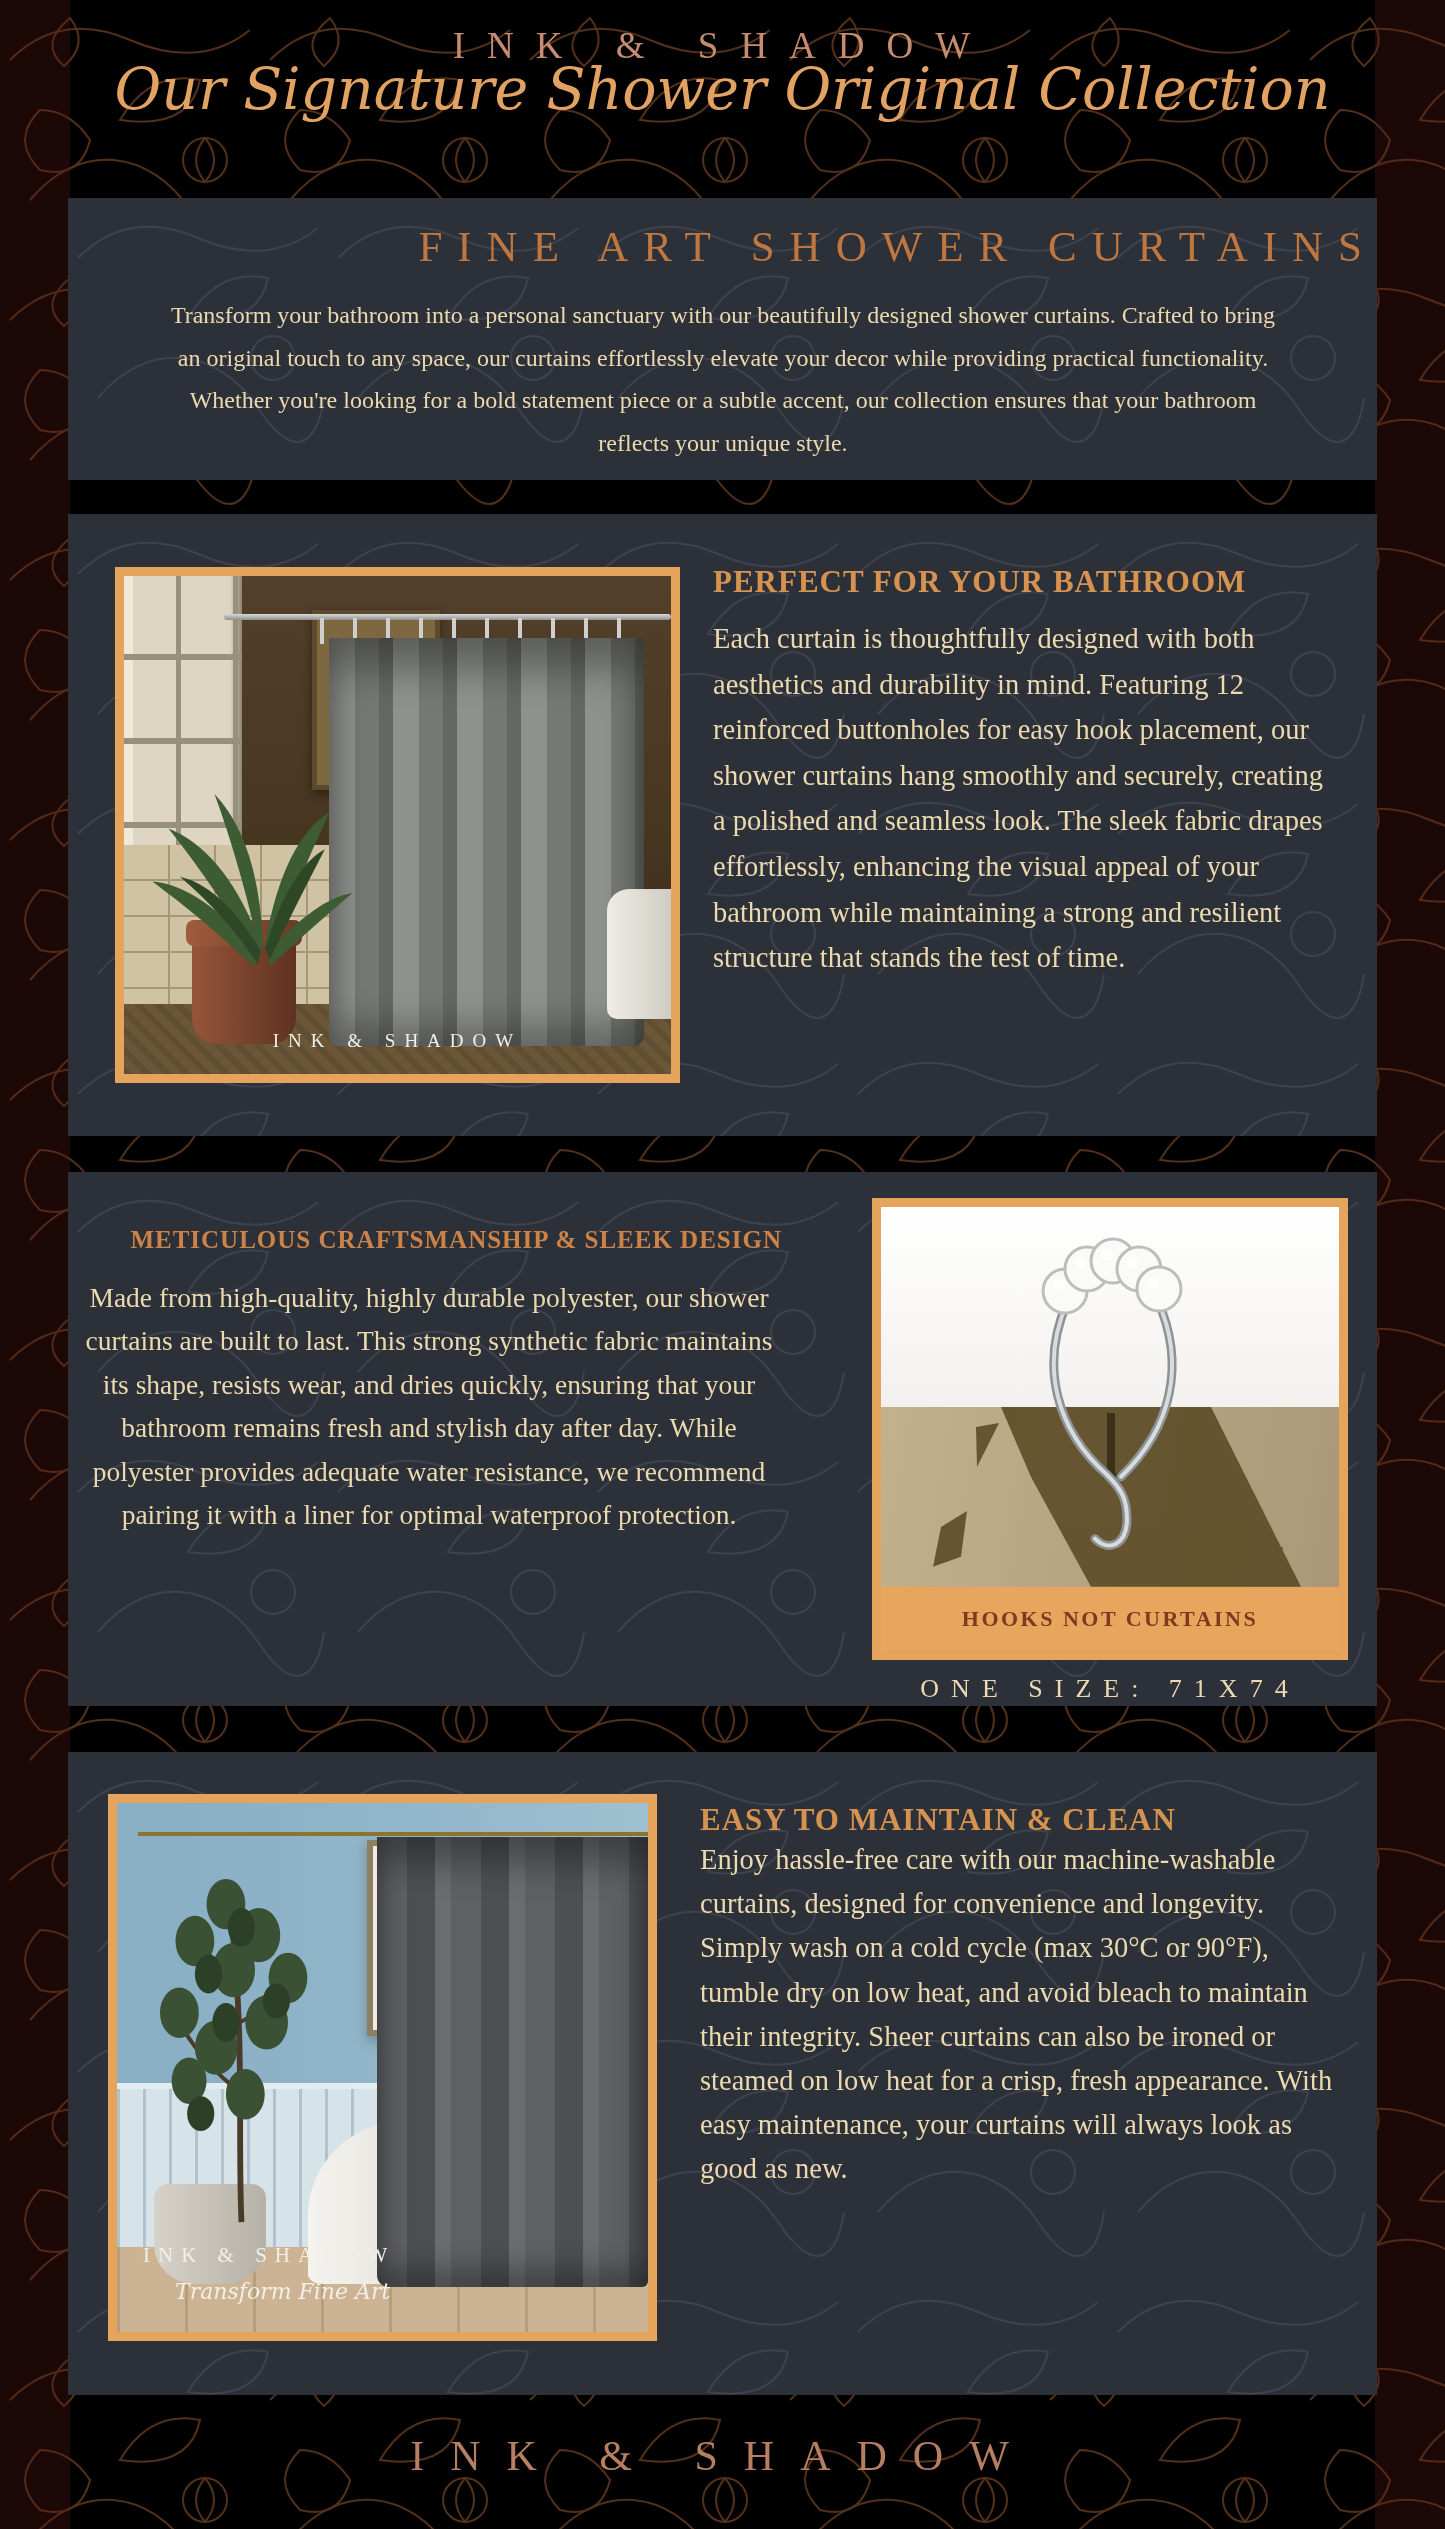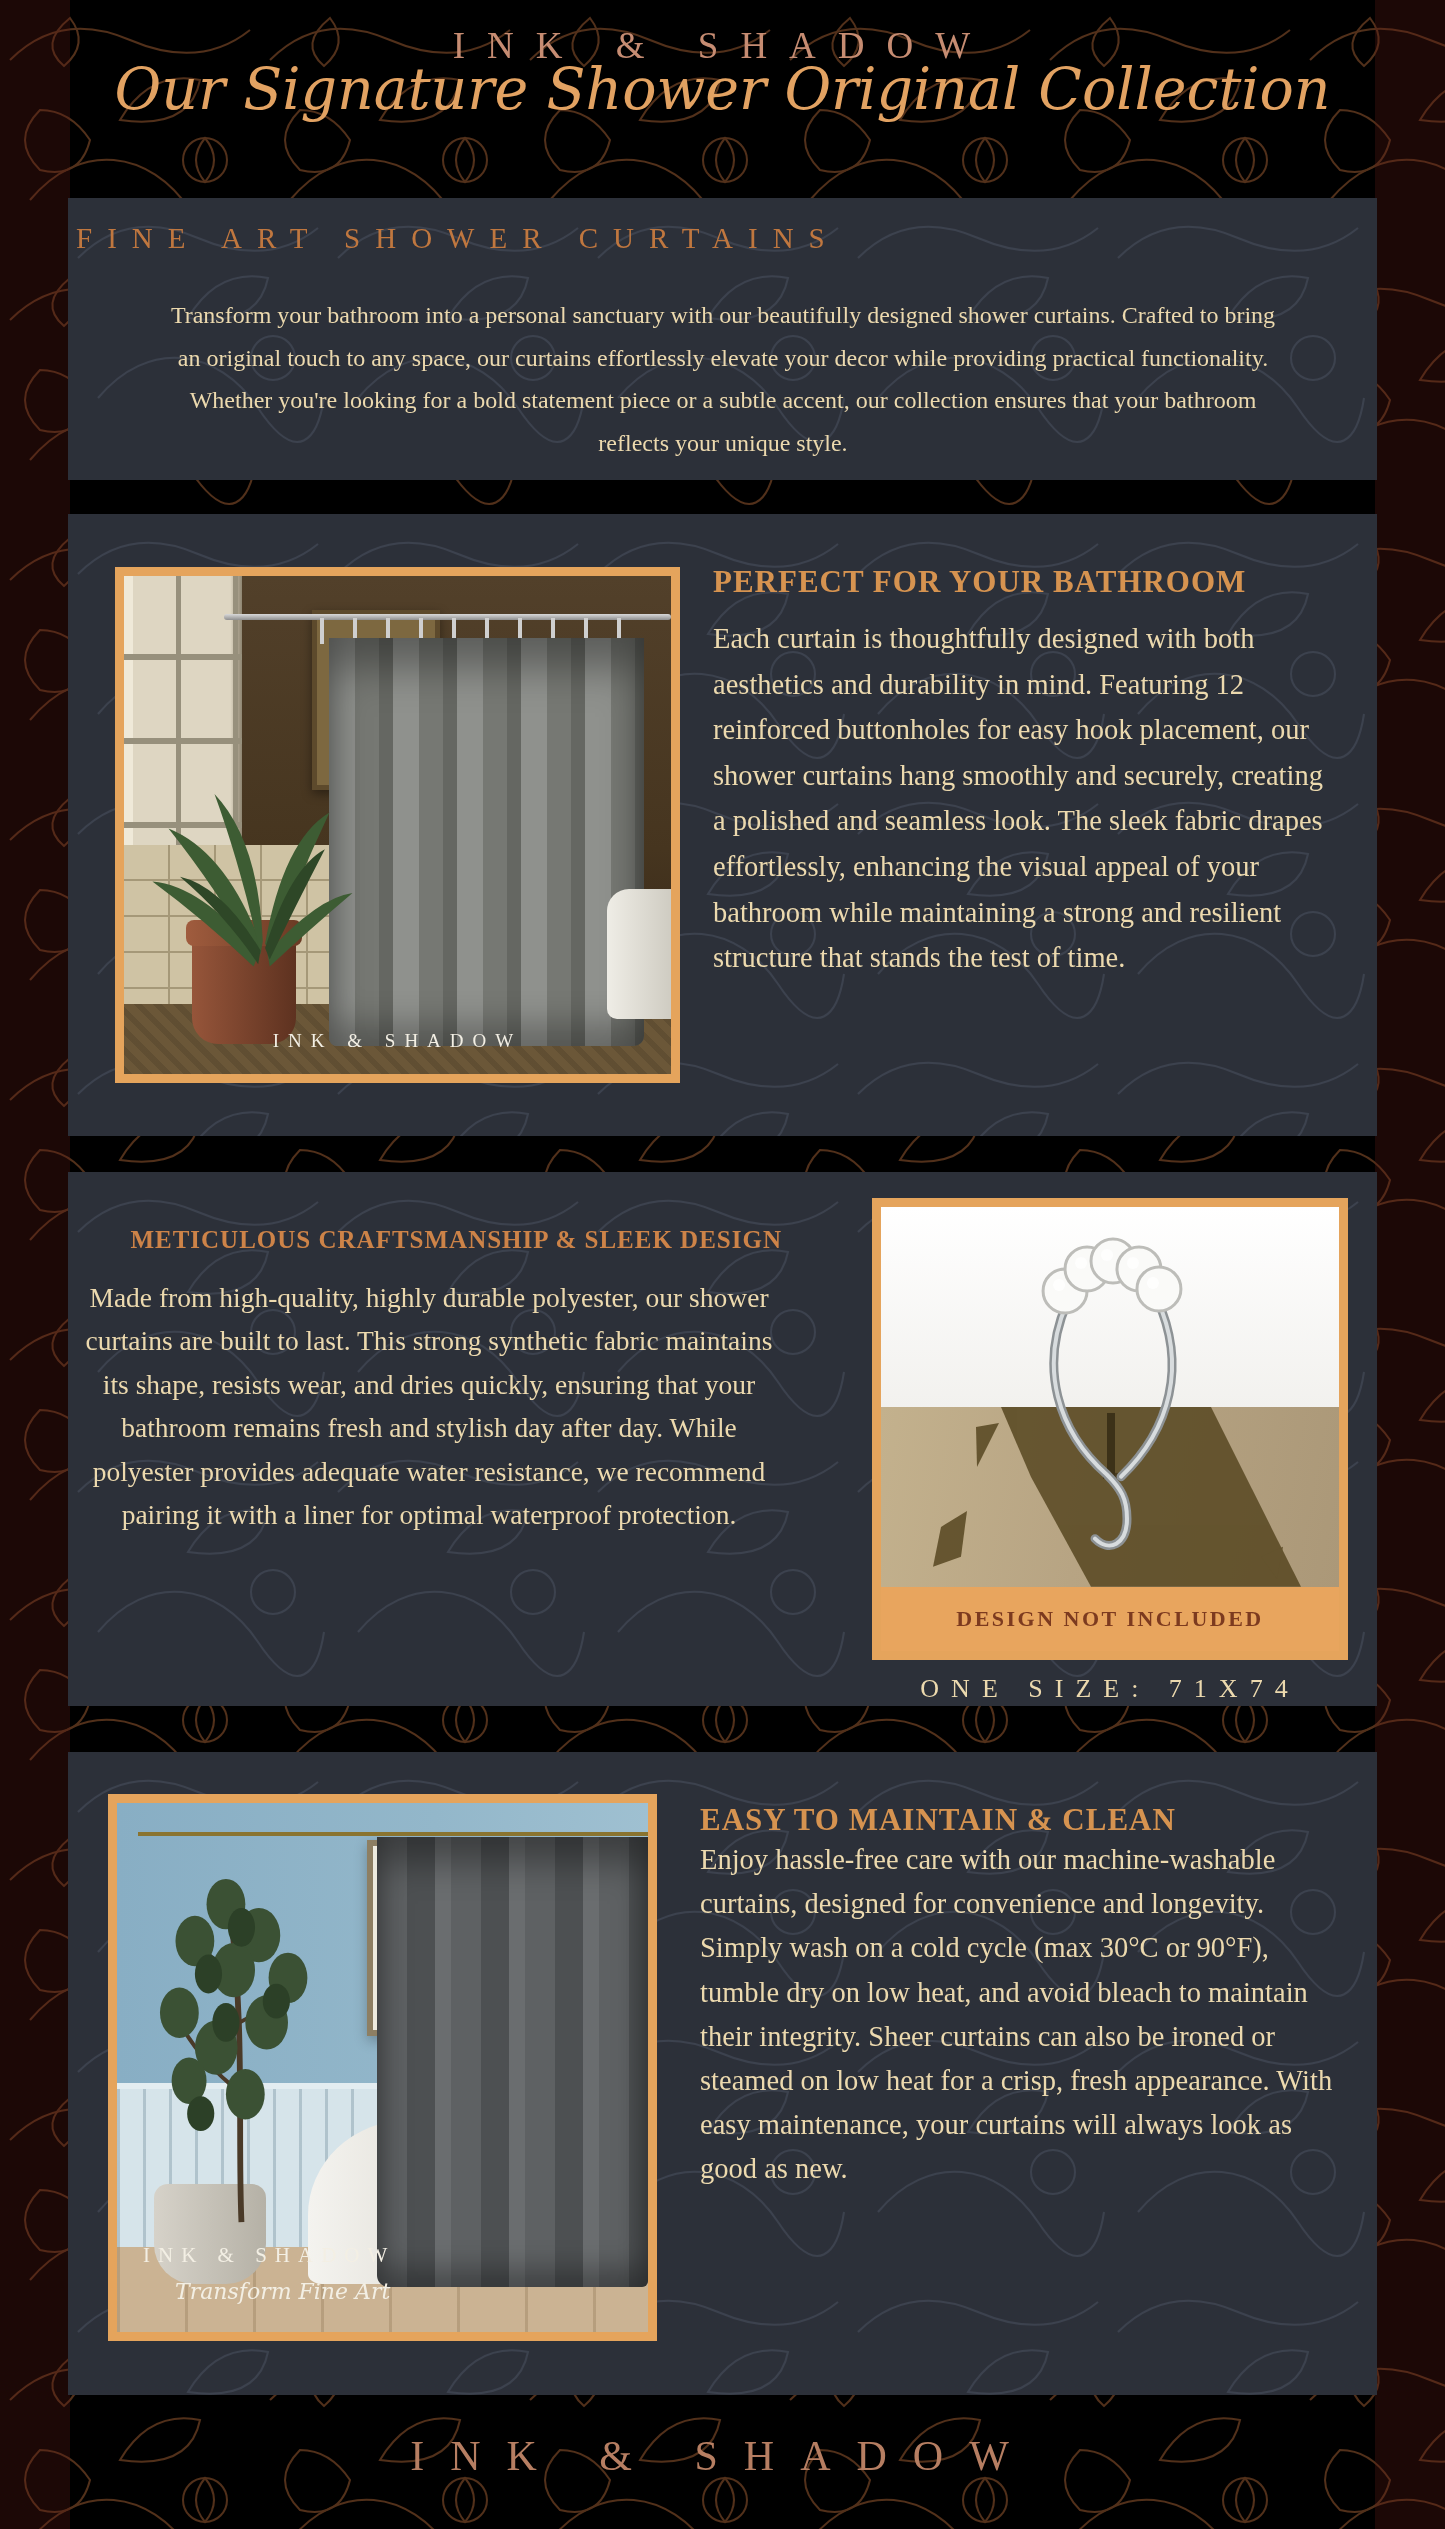--- a/index.html
+++ b/index.html
@@ -15,22 +15,22 @@
   .tagline{position:absolute;top:56px;left:0;width:100%;text-align:center;
          color:#e2a262;font-size:57px;font-style:italic;font-family:"DejaVu Serif",serif;}
 
   
   .panel{position:absolute;left:68px;width:1309px;background:#2c3039;overflow:hidden;}
   .panel-intro{top:198px;height:282px;}
   .panel-s1{top:514px;height:622px;}
   .panel-s2{top:1172px;height:534px;}
   .panel-s3{top:1752px;height:643px;}
 
-  .intro-title{position:absolute;top:24px;left:8px;width:100%;text-align:left;
-         color:#c0773f;font-size:29px;letter-spacing:15px;font-weight:400;}
+  .intro-title{position:absolute;top:24px;left:0;width:100%;text-align:right;
+         color:#c0773f;font-size:43px;letter-spacing:15px;font-weight:400;}
   .intro-body{position:absolute;top:96px;left:90px;width:1130px;text-align:center;
          color:#ecd9ae;font-size:24px;line-height:1.78;}
 
   .sec-heading{color:#d69350;font-weight:bold;font-size:31px;letter-spacing:1px;}
   .sec-body{color:#ecd9ae;font-size:28.5px;line-height:1.6;}
 
   
   .photo{position:absolute;border:9px solid #e5a45c;box-sizing:border-box;background:#222;}
   .fig1{left:47px;top:53px;width:565px;height:516px;}
   .fig3{left:40px;top:42px;width:549px;height:547px;}
@@ -266,21 +266,21 @@
           </g>
           <g fill="#ffffff" opacity=".8">
             <circle cx="178" cy="78" r="6"></circle>
               <circle cx="200" cy="56" r="6"></circle>
             <circle cx="226" cy="48" r="6"></circle>
               <circle cx="252" cy="56" r="6"></circle>
             <circle cx="272" cy="76" r="6"></circle>
           </g>
         </svg>
         <div class="hk-band">
-          <span>DESIGN NOT INCLUDED</span>
+          <span>HOOKS NOT CURTAINS</span>
         </div>
       </div>
     </div>
     <div class="size-note">ONE SIZE: 71X74 INCH</div>
   </div>
 
   <div class="panel panel-s3">
     <svg class="panel-floral" xmlns="http://www.w3.org/2000/svg">
       <defs>
         <pattern id="pgray4" width="260" height="260" patternUnits="userSpaceOnUse">

